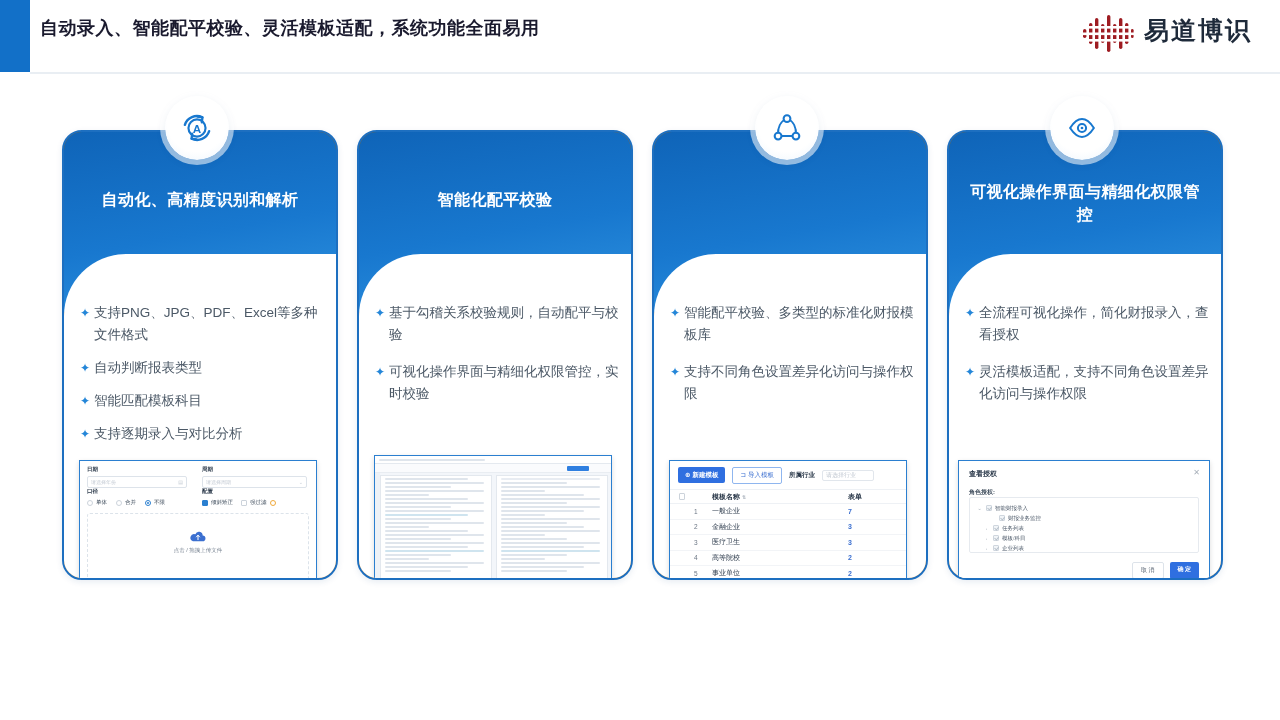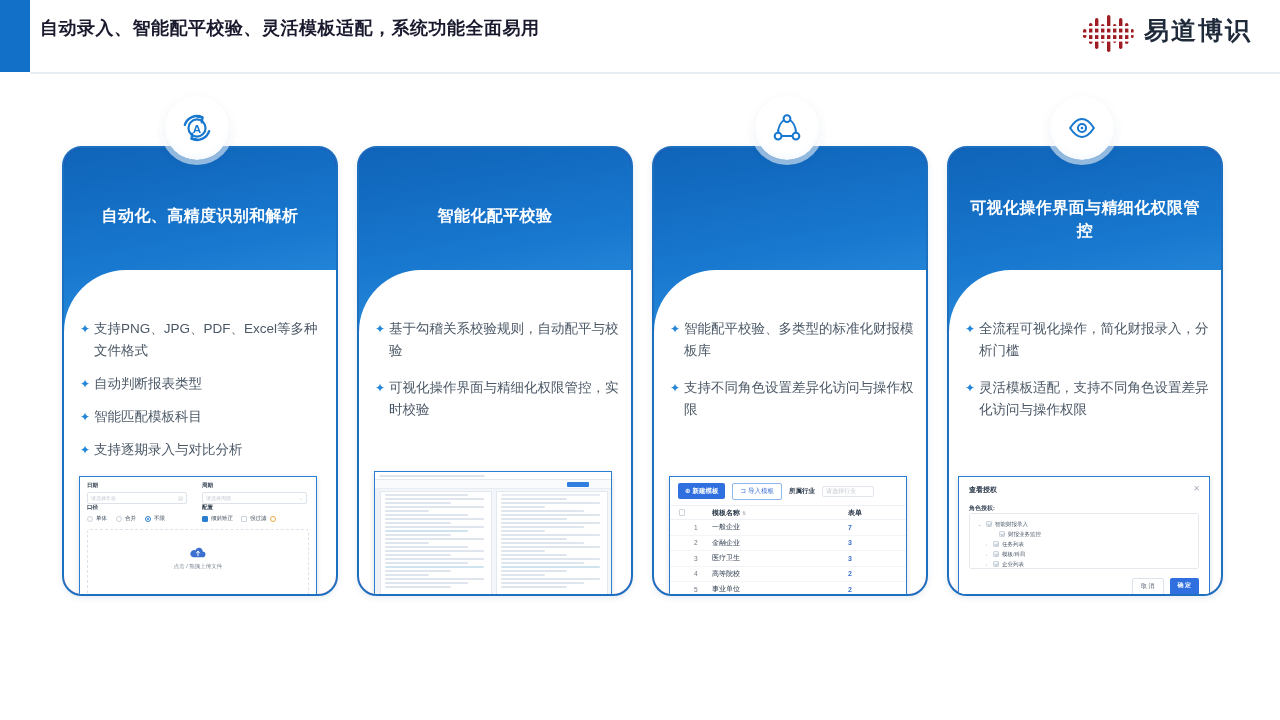--- a/index.html
+++ b/index.html
@@ -44,25 +44,25 @@
     background: #e9eef3;
   }
 
   
   .cards {
     position: absolute; left: 0; top: 96px;
     width: 1280px; height: 540px;
   }
   .card {
     position: absolute;
-    top: 50px;
+    top: 34px;
     width: 276px; height: 450px;
     border: 2px solid #1d6fc0;
     border-radius: 20px;
-    background: #4c1d95;
+    background: #a16207;
     box-shadow: 0 2px 6px rgba(20,70,130,.10);
   }
   .card.c0 { left: 62px; }
   .card.c1 { left: 357px; }
   .card.c2 { left: 652px; }
   .card.c3 { left: 947px; font-family: Liberation Serif, serif; }
 
   .card-inner {
     position: absolute; left: 0; top: 0;
     width: 100%; height: 100%;
@@ -529,21 +529,21 @@
   </div>
 
   <div class="card c3">
     <div class="card-inner">
       <div class="card-head"></div>
       <div class="card-title two-line">可视化操作界面与精细化权限管控</div>
       <div class="card-body">
         <div class="bullets">
           <div class="bullet">
             <span class="dot">✦</span>
-            <span class="txt">全流程可视化操作，简化财报录入，分析门槛</span>
+            <span class="txt">全流程可视化操作，简化财报录入，查看授权</span>
           </div>
           <div class="bullet" style="margin-top:15px;">
             <span class="dot">✦</span>
             <span class="txt">灵活模板适配，支持不同角色设置差异化访问与操作权限</span>
           </div>
         </div>
 
         <div class="shot s3">
           <div class="dlg">
             <div class="dlg-t">查看授权</div>

